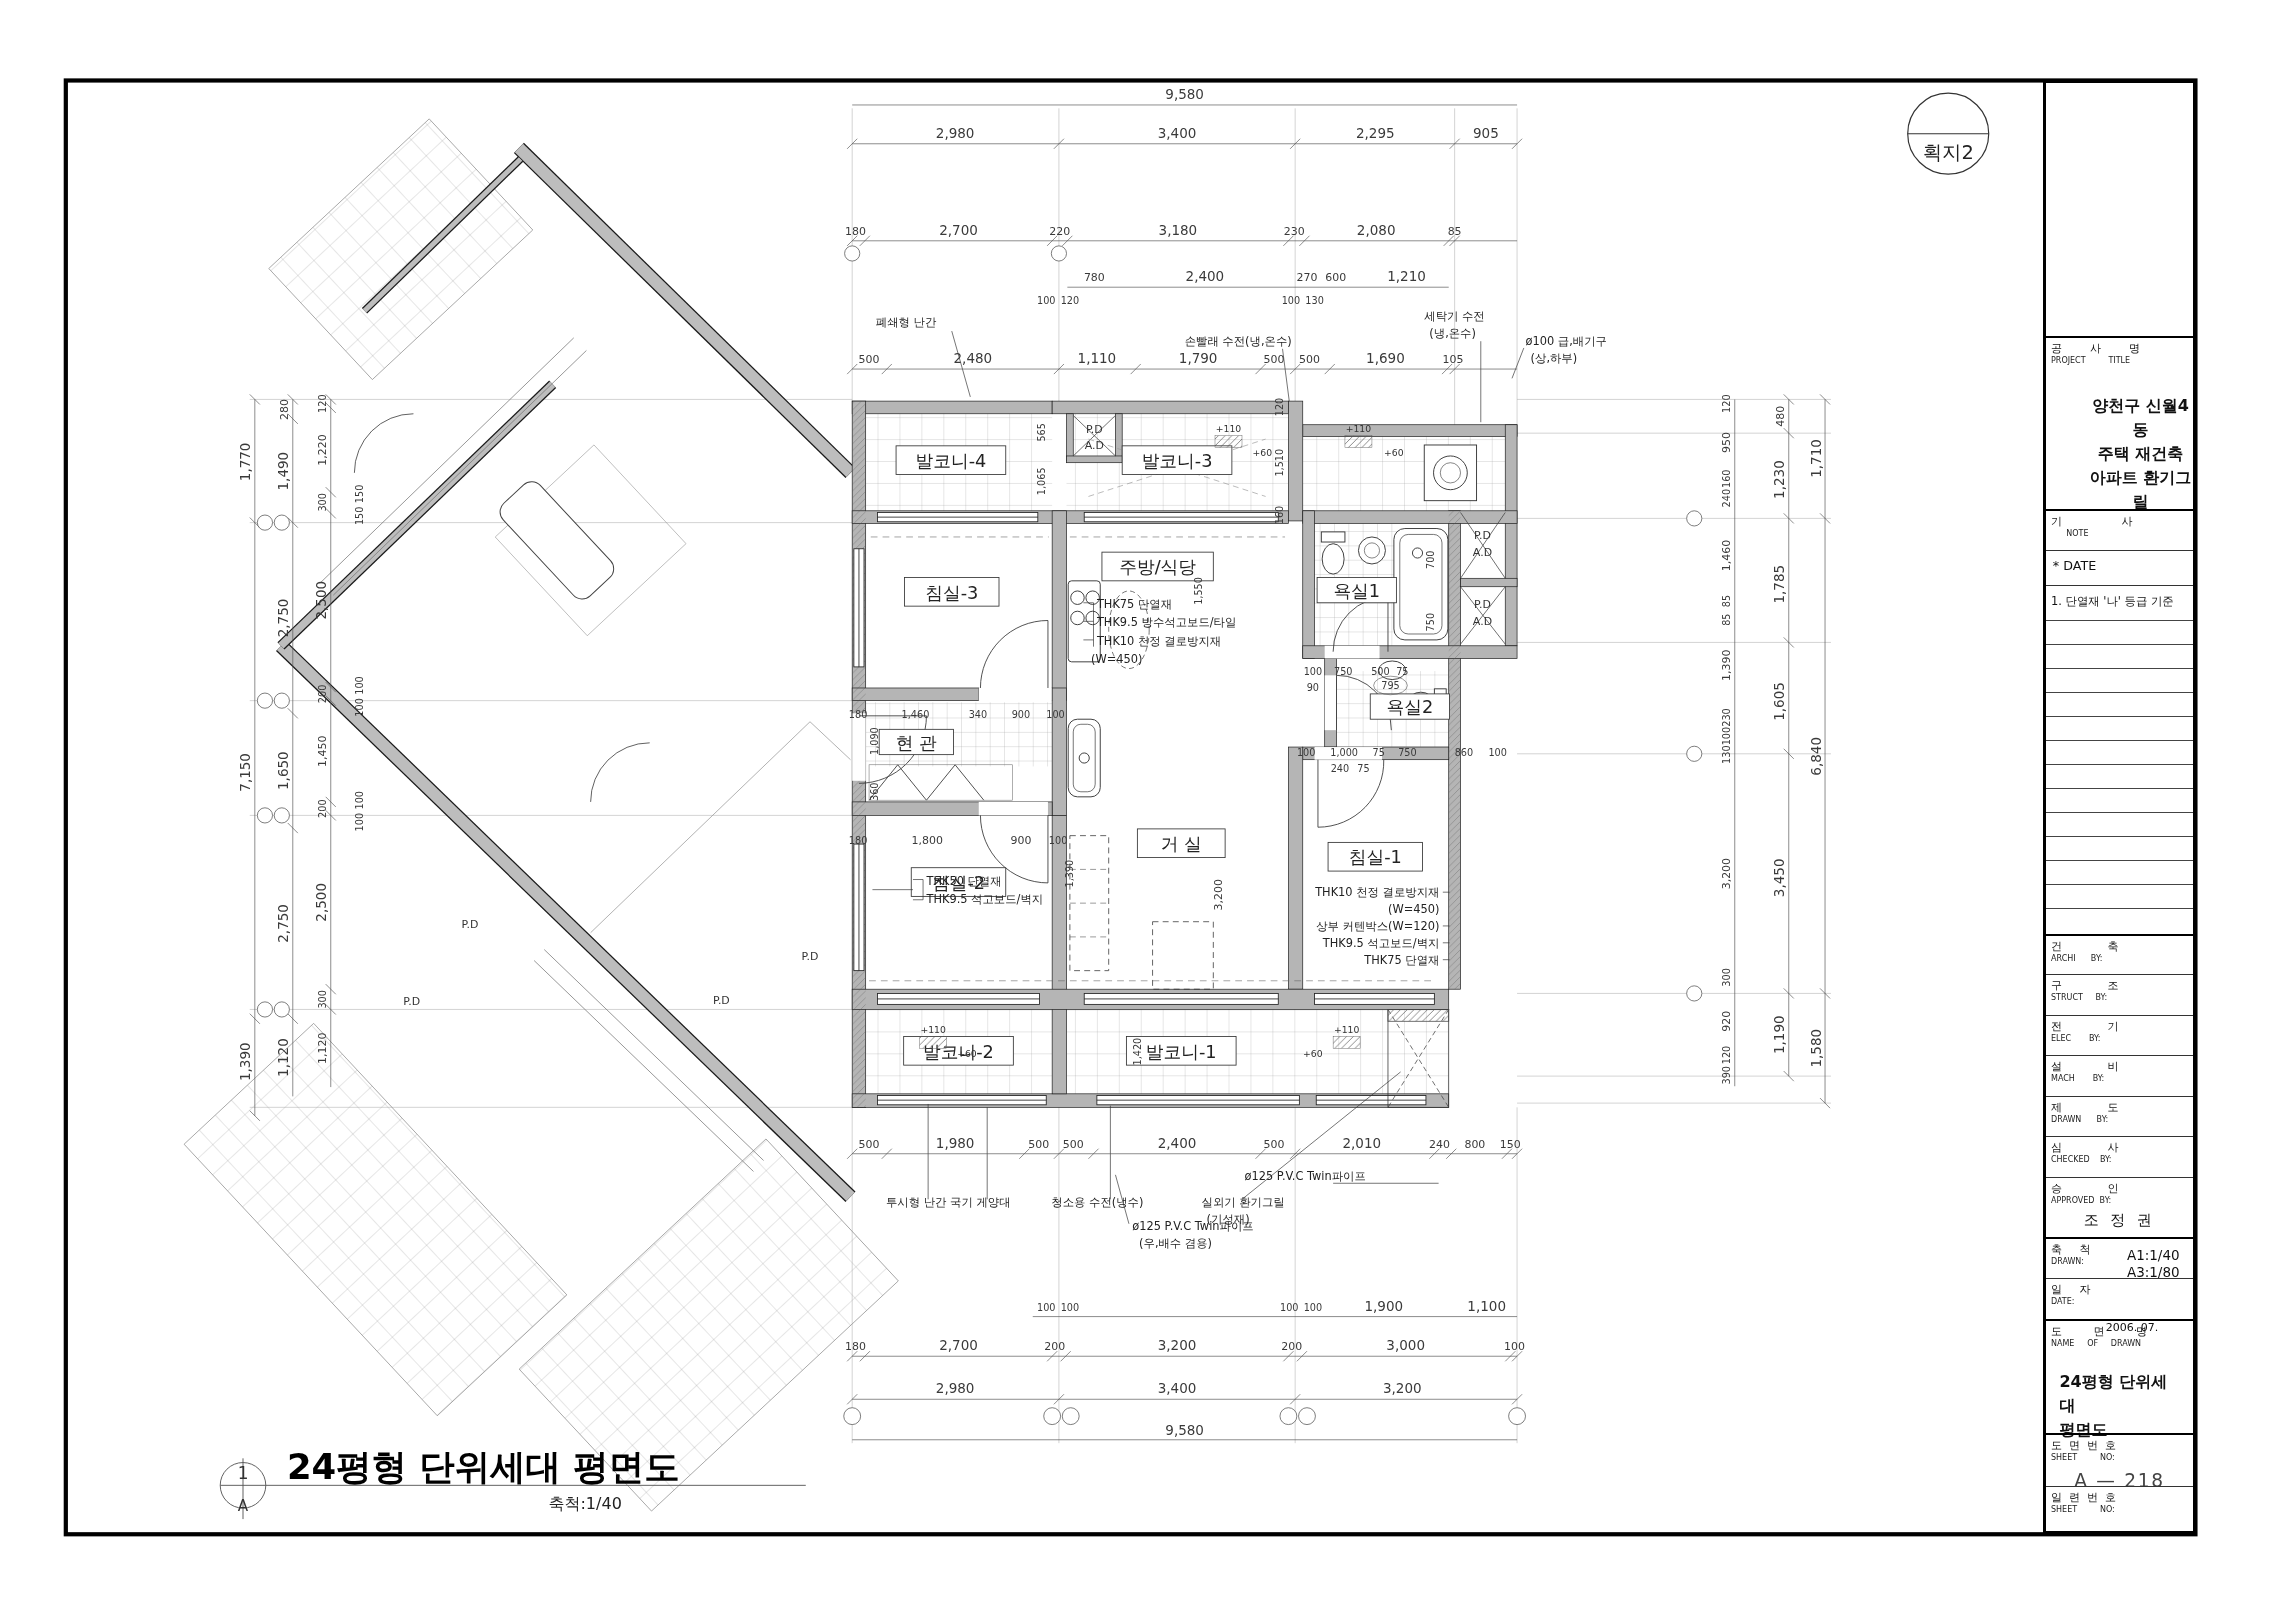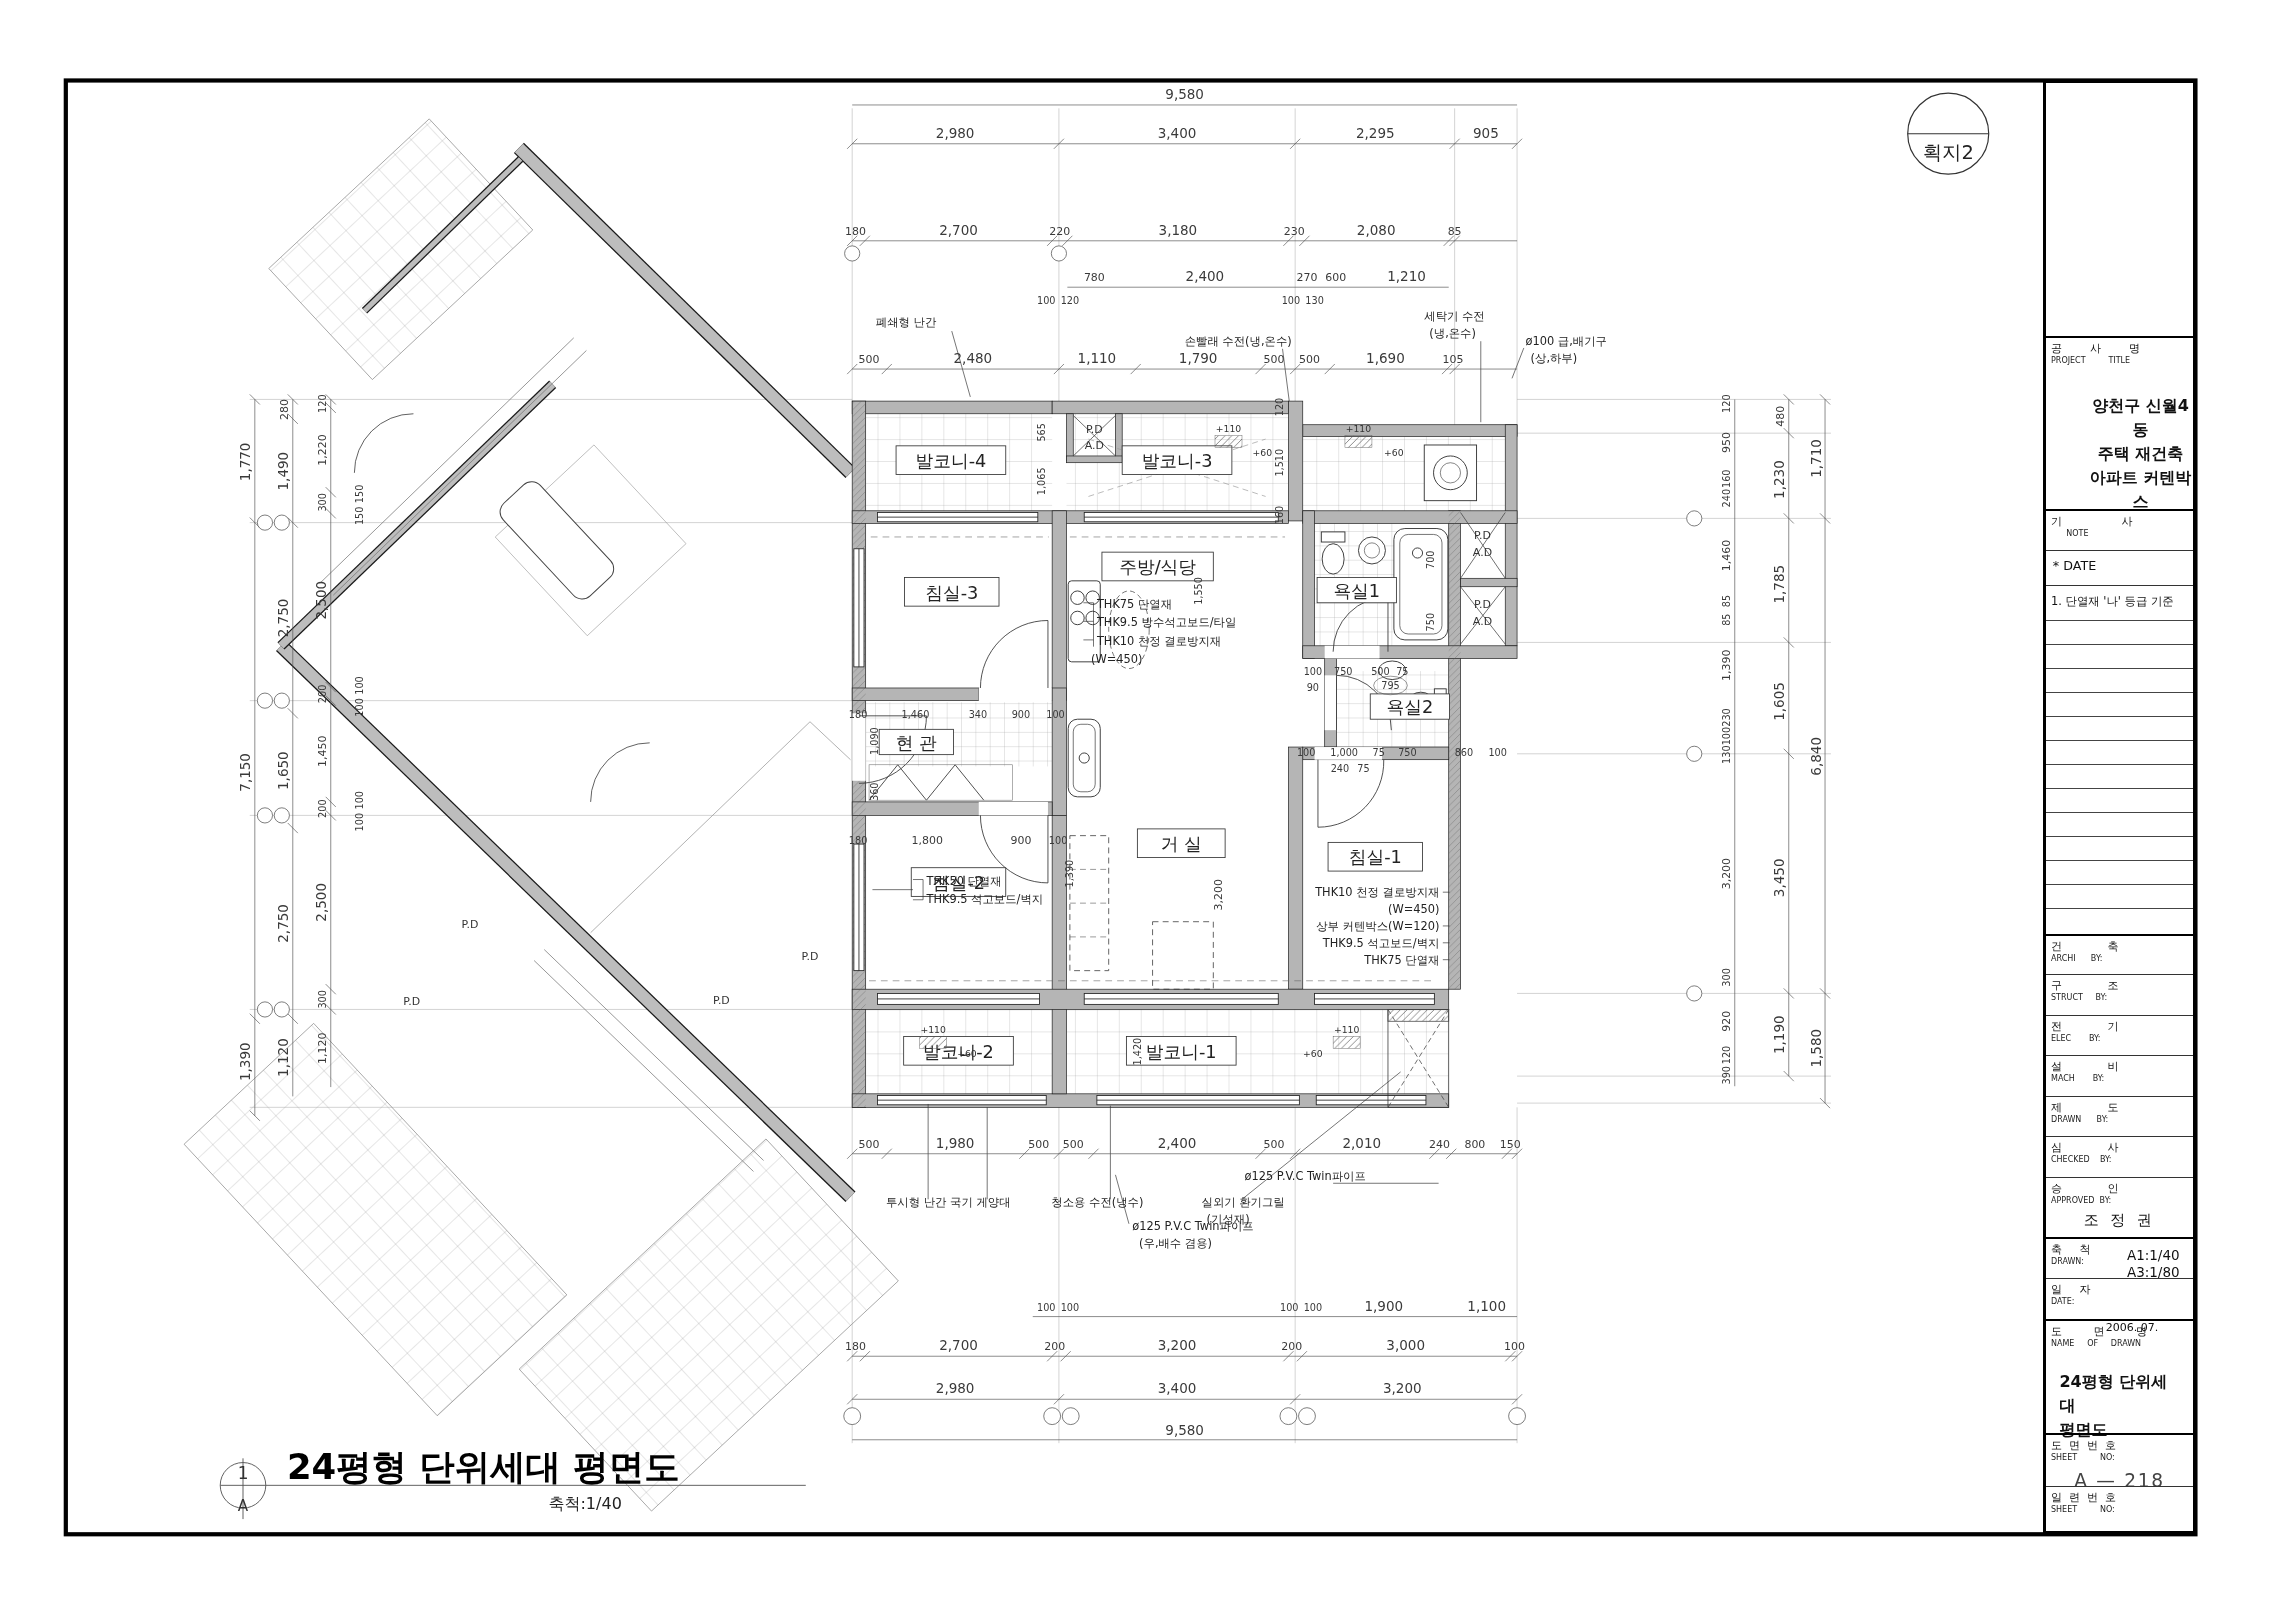--- a/index.html
+++ b/index.html
@@ -577,21 +577,21 @@
 <div class="tb">
 
 
   <div class="sec thick hdr" style="top:253px;height:35px;">
     <span class="ko">공        사        명</span>
     <span class="en">PROJECT         TITLE</span>
   </div>
   <div class="sec pname" style="top:289px;height:138px;border-top:none;">
     <div>양천구 신월4동</div>
     <div>주택 재건축</div>
-    <div>아파트 커텐박스</div>
+    <div>아파트 환기그릴</div>
   </div>
 
   <div class="sec thick hdr" style="top:426px;height:41px;">
     <span class="ko">기                 사</span>
     <span class="en">      NOTE</span>
   </div>
   <div class="sec notestar" style="top:467px;height:35px;">
     <span>*  DATE</span>
   </div>
   <div class="sec noteitem" style="top:502px;height:35px;">

